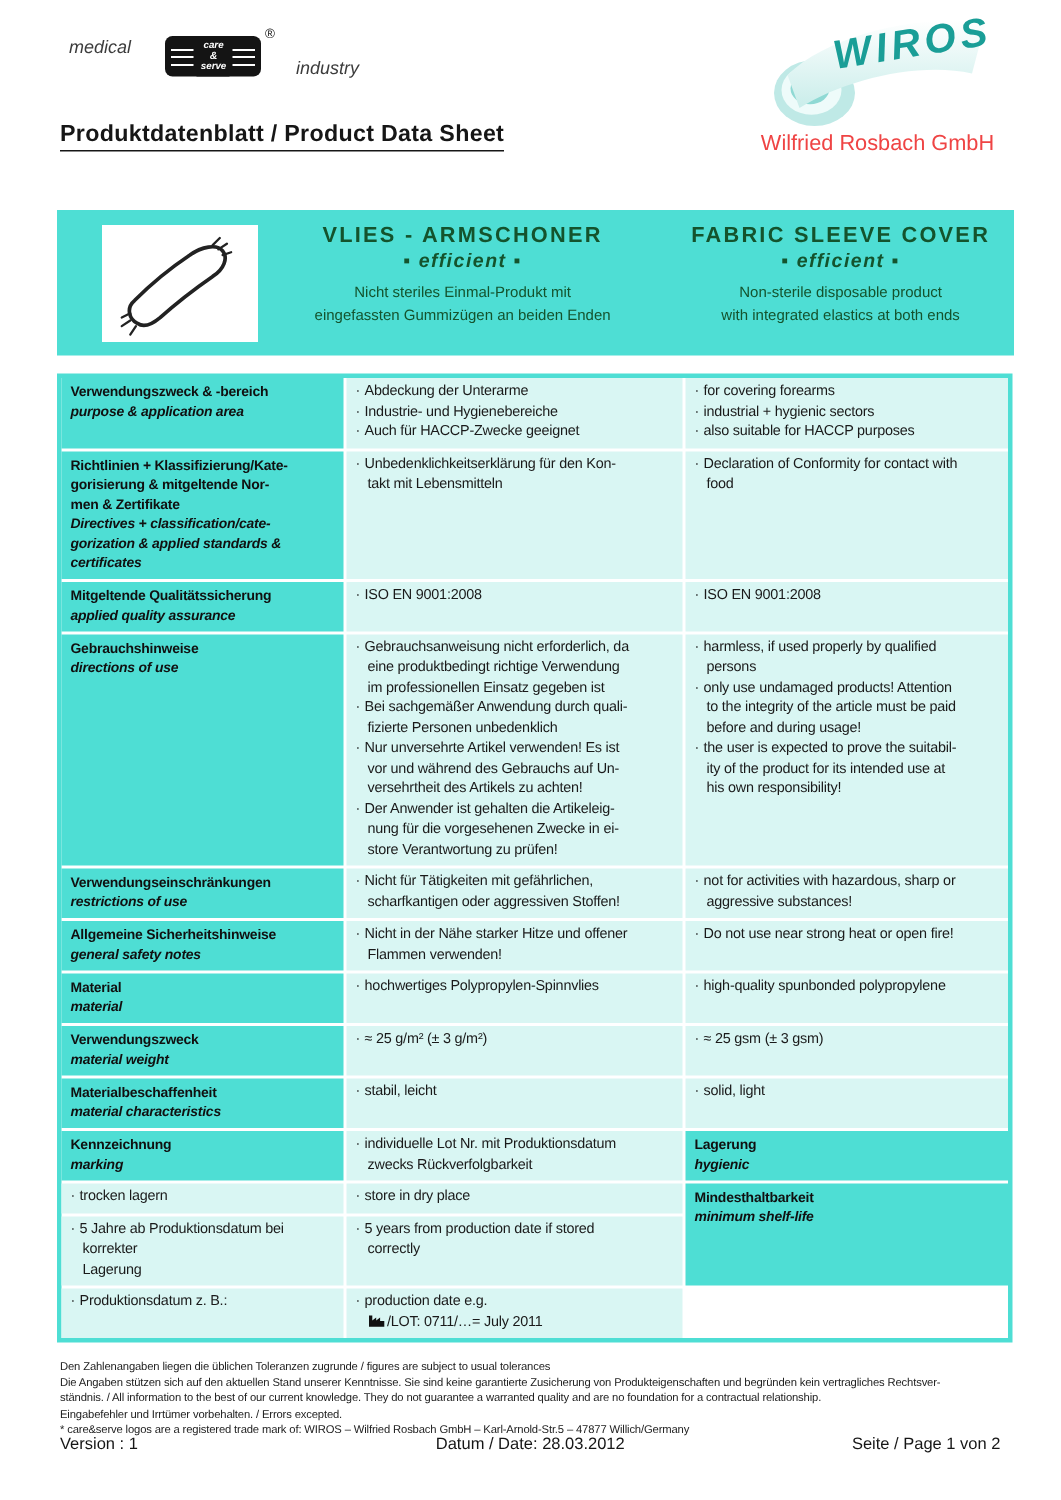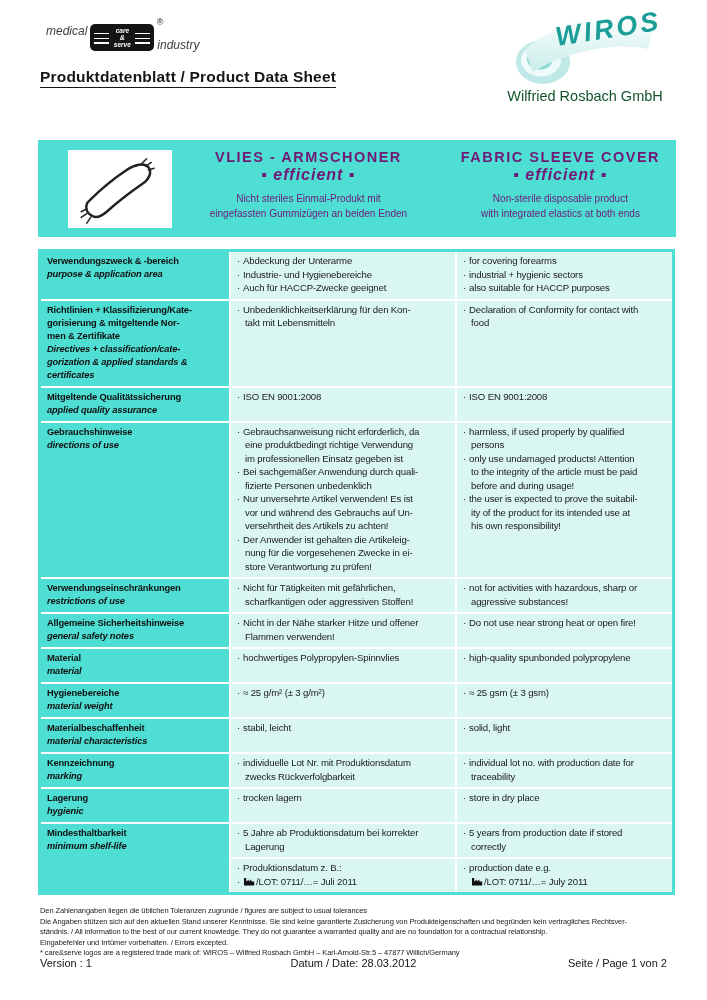--- a/index.html
+++ b/index.html
@@ -7,52 +7,52 @@
     --cell:#D9F6F3;
     --wiros-teal:#1A9E97;
     --ink:#1b1b1b;
   }
   *{margin:0;padding:0;box-sizing:border-box;}
   html,body{background:#fff;}
   body{font-family:"Liberation Sans","DejaVu Sans",sans-serif;color:var(--ink);}
   .page{position:relative;width:707px;height:1000px;background:#fff;overflow:hidden;}
 
   
-  .brand-logo{position:absolute;left:46px;top:24px;display:flex;align-items:center;color:#3c3c3c;}
+  .brand-logo{position:absolute;left:46px;top:24px;display:flex;align-items:center;color:#3c3c3c;gap:20px;}
   .brand-medical{font-style:italic;font-size:12px;position:relative;top:-7px;margin-right:3px;}
   .brand-industry{font-style:italic;font-size:12px;position:relative;top:7px;margin-left:3px;}
   .badge{position:relative;width:64px;height:27px;background:#141414;border-radius:5px;}
   .badge-stripes{position:absolute;top:5px;bottom:5px;width:15px;
      background:repeating-linear-gradient(to bottom,#141414 0 3.5px,#ffffff 3.5px 5px);}
   .badge-stripes.left{left:4px;}
   .badge-stripes.right{right:4px;}
   .badge-center{position:absolute;left:21px;right:21px;top:0;bottom:0;background:#141414;
      display:flex;flex-direction:column;justify-content:center;align-items:center;z-index:1;}
   .badge-center span{display:block;color:#fff;font-size:6.5px;line-height:7px;font-weight:bold;font-style:italic;}
   .badge-center .amp{font-size:7px;}
   .badge-reg{position:absolute;top:-7px;right:-9px;font-size:9px;color:#1a1a1a;}
 
   .wiros-logo{position:absolute;left:505px;top:8px;width:160px;height:80px;}
   .wiros-text{fill:var(--wiros-teal);font-family:"Liberation Sans","DejaVu Sans",sans-serif;
      font-weight:bold;font-style:italic;font-size:27px;letter-spacing:3px;}
   .company-name{position:absolute;left:500px;top:88px;width:170px;text-align:center;
-     font-size:14.5px;color:#14532d;}
-
-  .doc-title{position:absolute;left:40px;top:68px;font-size:15.5px;font-weight:bold;color:#161616;
+     font-size:14.5px;color:#ef4444;}
+
+  .doc-title{position:absolute;left:40px;top:81px;font-size:15.5px;font-weight:bold;color:#161616;
      border-bottom:1.6px solid #161616;padding-bottom:1px;letter-spacing:0.2px;}
 
   
   .product-header{position:absolute;left:38px;top:140px;width:638px;height:97px;
      background:var(--teal);display:flex;}
   .ph-image-wrap{width:104px;height:78px;margin:10px 0 0 30px;background:#fff;flex:none;
      display:flex;align-items:center;justify-content:center;}
-  .ph-col{flex:1.18;text-align:center;padding-top:9px;color:#701a75;}
+  .ph-col{flex:1.18;text-align:center;padding-top:9px;color:#14532d;}
   .ph-col.en{flex:1;}
   .ph-title{font-size:14.5px;font-weight:bold;letter-spacing:1.5px;}
-  .ph-tagline{font-size:16px;font-weight:bold;font-style:italic;letter-spacing:1px;margin-top:1px;}
+  .ph-tagline{font-size:13px;font-weight:bold;font-style:italic;letter-spacing:1px;margin-top:1px;}
   .ph-desc{font-size:10px;line-height:14.5px;margin-top:8px;white-space:pre-line;}
 
   
   .product-table{position:absolute;left:38px;top:249px;width:637px;
      border:3px solid var(--teal);background:#fff;
      display:grid;grid-template-columns:188px 224px 1fr;gap:2px;}
   .cell{padding:2px 6px 4px 6px;}
   .label-cell{background:var(--teal);padding:3px 5px 4px 6px;}
   .label-de{font-weight:bold;font-size:9.3px;line-height:13px;letter-spacing:-0.15px;white-space:pre-line;color:#101010;}
   .label-en{font-weight:bold;font-style:italic;font-size:9.3px;line-height:13px;letter-spacing:-0.15px;white-space:pre-line;color:#101010;}
@@ -228,21 +228,21 @@
         <div class="label-de">Material</div>
         <div class="label-en">material</div>
       </div>
       <div class="cell content-cell">
         <div class="bullet-line"><span class="bullet">·</span><span class="btext">hochwertiges Polypropylen-Spinnvlies</span></div>
       </div>
       <div class="cell content-cell">
         <div class="bullet-line"><span class="bullet">·</span><span class="btext">high-quality spunbonded polypropylene</span></div>
       </div>
       <div class="cell label-cell">
-        <div class="label-de">Hygienebereiche</div>
+        <div class="label-de">Verwendungszweck</div>
         <div class="label-en">material weight</div>
       </div>
       <div class="cell content-cell">
         <div class="bullet-line"><span class="bullet">·</span><span class="btext">≈ 25 g/m² (± 3 g/m²)</span></div>
       </div>
       <div class="cell content-cell">
         <div class="bullet-line"><span class="bullet">·</span><span class="btext">≈ 25 gsm (± 3 gsm)</span></div>
       </div>
       <div class="cell label-cell">
         <div class="label-de">Materialbeschaffenheit</div>
@@ -254,24 +254,20 @@
       <div class="cell content-cell">
         <div class="bullet-line"><span class="bullet">·</span><span class="btext">solid, light</span></div>
       </div>
       <div class="cell label-cell">
         <div class="label-de">Kennzeichnung</div>
         <div class="label-en">marking</div>
       </div>
       <div class="cell content-cell">
         <div class="bullet-line"><span class="bullet">·</span><span class="btext">individuelle Lot Nr. mit  Produktionsdatum
 zwecks Rückverfolgbarkeit</span></div>
-      </div>
-      <div class="cell content-cell">
-        <div class="bullet-line"><span class="bullet">·</span><span class="btext">individual lot no. with production date for
-traceability</span></div>
       </div>
       <div class="cell label-cell">
         <div class="label-de">Lagerung</div>
         <div class="label-en">hygienic</div>
       </div>
       <div class="cell content-cell">
         <div class="bullet-line"><span class="bullet">·</span><span class="btext">trocken lagern</span></div>
       </div>
       <div class="cell content-cell">
         <div class="bullet-line"><span class="bullet">·</span><span class="btext">store in dry place</span></div>
@@ -283,23 +279,20 @@
       <div class="cell content-cell">
         <div class="bullet-line"><span class="bullet">·</span><span class="btext">5 Jahre ab Produktionsdatum bei korrekter
 Lagerung</span></div>
       </div>
       <div class="cell content-cell">
         <div class="bullet-line"><span class="bullet">·</span><span class="btext">5 years from production date if stored
 correctly</span></div>
       </div>
       <div class="cell content-cell">
         <div class="bullet-line"><span class="bullet">·</span><span class="btext">Produktionsdatum z. B.:</span></div>
-        <div class="bullet-line"><span class="bullet">·</span><svg class="factory-icon-svg" width="12" height="10" viewBox="0 0 12 10">
-            <path d="M1,9.5 V2 h2.2 v3.4 l2.6,-2 v2 l2.6,-2 v2.2 h2.8 v3.9 Z" fill="#111"></path>
-          </svg><span class="btext">/LOT: 0711/…= Juli 2011</span></div>
       </div>
       <div class="cell content-cell">
         <div class="bullet-line"><span class="bullet">·</span><span class="btext">production date e.g.</span></div>
         <div class="bullet-line" style="text-indent: 0px;"><svg class="factory-icon-svg" width="12" height="10" viewBox="0 0 12 10">
             <path d="M1,9.5 V2 h2.2 v3.4 l2.6,-2 v2 l2.6,-2 v2.2 h2.8 v3.9 Z" fill="#111"></path>
           </svg><span class="btext">/LOT: 0711/…= July 2011</span></div>
       </div>
     </div>
 
   <div class="footnotes">

